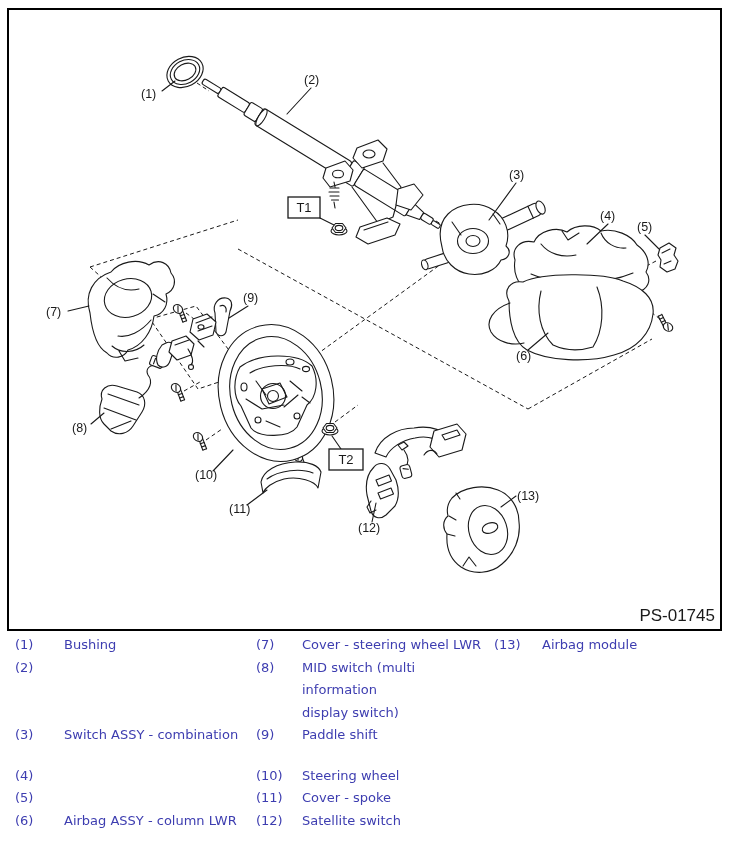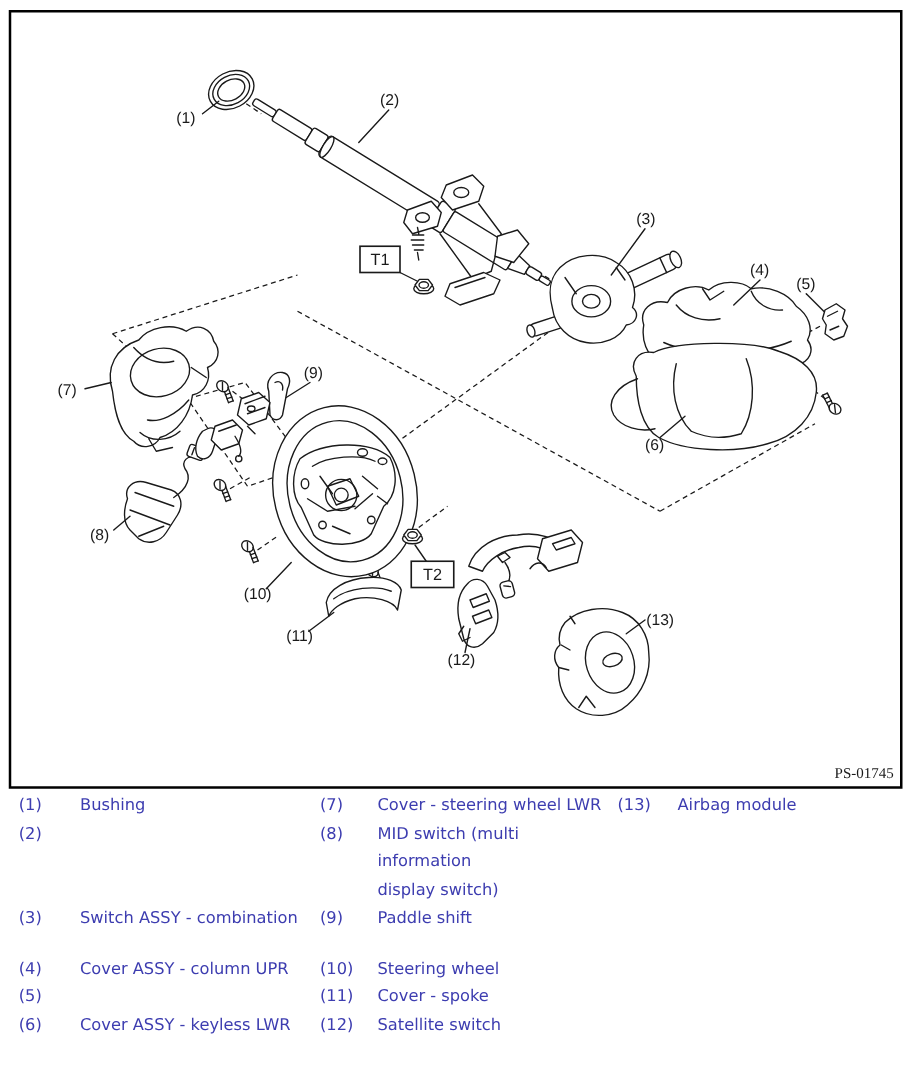--- a/index.html
+++ b/index.html
@@ -1,21 +1,21 @@
 <!DOCTYPE html>
 <html><head>
 <meta charset="utf-8">
 <style>
   html,body{margin:0;padding:0;background:#ffffff;}
   .page{position:relative;width:729px;height:860px;background:#fff;
         font-family:"DejaVu Sans", sans-serif;overflow:hidden;}
   .diagram-box{position:absolute;left:7px;top:8px;width:711px;height:619px;
         border:2px solid #000;background:#fff;}
-  .figure-code{position:absolute;right:5px;bottom:3px;font-size:12px;color:#1a1a1a;
-        font-family:Liberation Serif, serif;}
+  .figure-code{position:absolute;right:5px;bottom:3px;font-size:17px;color:#1a1a1a;
+        font-family:Liberation Sans, sans-serif;}
   svg{display:block;}
   .ln{fill:none;stroke:#1a1a1a;stroke-width:1.1;stroke-linecap:round;stroke-linejoin:round;}
   .fw{fill:#ffffff;}
   .dash{fill:none;stroke:#1a1a1a;stroke-width:1;stroke-dasharray:4 3;}
   .lbl{font-family:"Liberation Sans", sans-serif;font-size:12.5px;fill:#1a1a1a;}
   .tag{font-family:"Liberation Sans", sans-serif;font-size:13px;fill:#1a1a1a;}
   .legend{position:absolute;left:0;top:634px;width:729px;color:#3d3db0;
         font-size:13px;line-height:22.5px;}
   .lrow{display:flex;padding-left:15px;}
   .lrow.gap{margin-top:18px;}
@@ -301,40 +301,39 @@
           <span class="txt">Switch ASSY - combination</span>
         </div>
       <div class="lcell c2">
           <span class="num">(9)</span>
           <span class="txt">Paddle shift</span>
         </div>
     </div>
     <div class="lrow gap">
       <div class="lcell c1">
           <span class="num">(4)</span>
-          <span class="txt">Cover ASSY - column UPR</span>
         </div>
       <div class="lcell c2">
           <span class="num">(10)</span>
           <span class="txt">Steering wheel</span>
         </div>
     </div>
     <div class="lrow">
       <div class="lcell c1">
           <span class="num">(5)</span>
         </div>
       <div class="lcell c2">
           <span class="num">(11)</span>
           <span class="txt">Cover - spoke</span>
         </div>
     </div>
     <div class="lrow">
       <div class="lcell c1">
           <span class="num">(6)</span>
-          <span class="txt">Cover ASSY - keyless LWR</span>
+          <span class="txt">Airbag ASSY - column LWR</span>
         </div>
       <div class="lcell c2">
           <span class="num">(12)</span>
           <span class="txt">Satellite switch</span>
         </div>
     </div>
   </div>
 
 </div>
 

